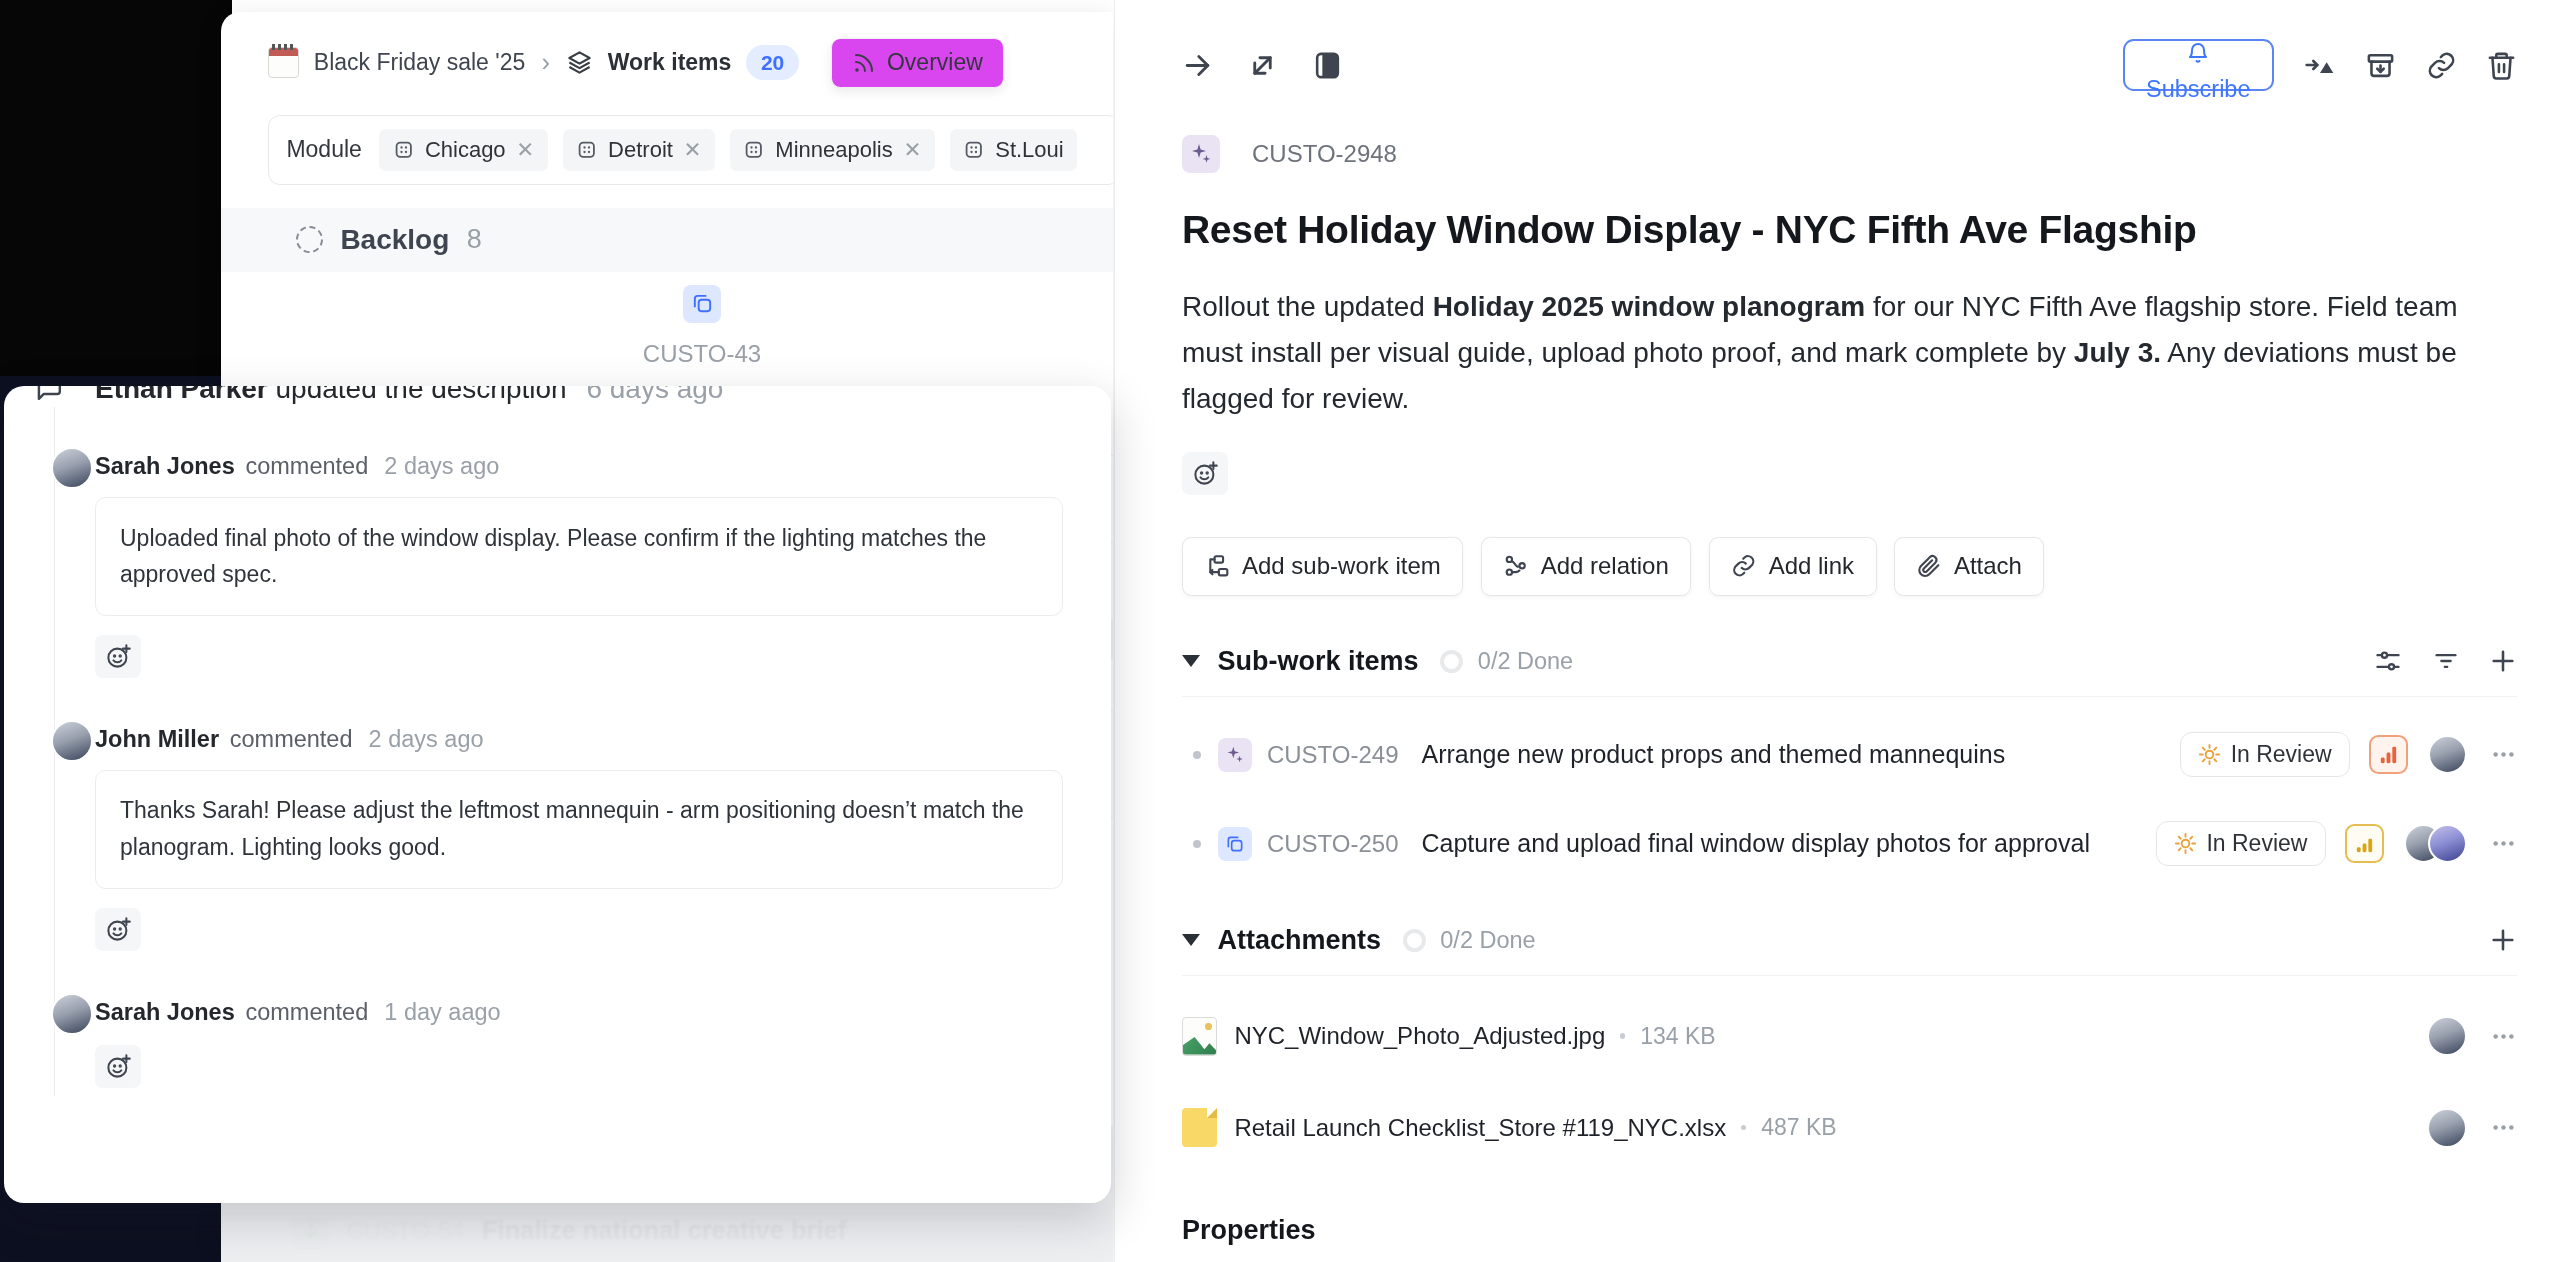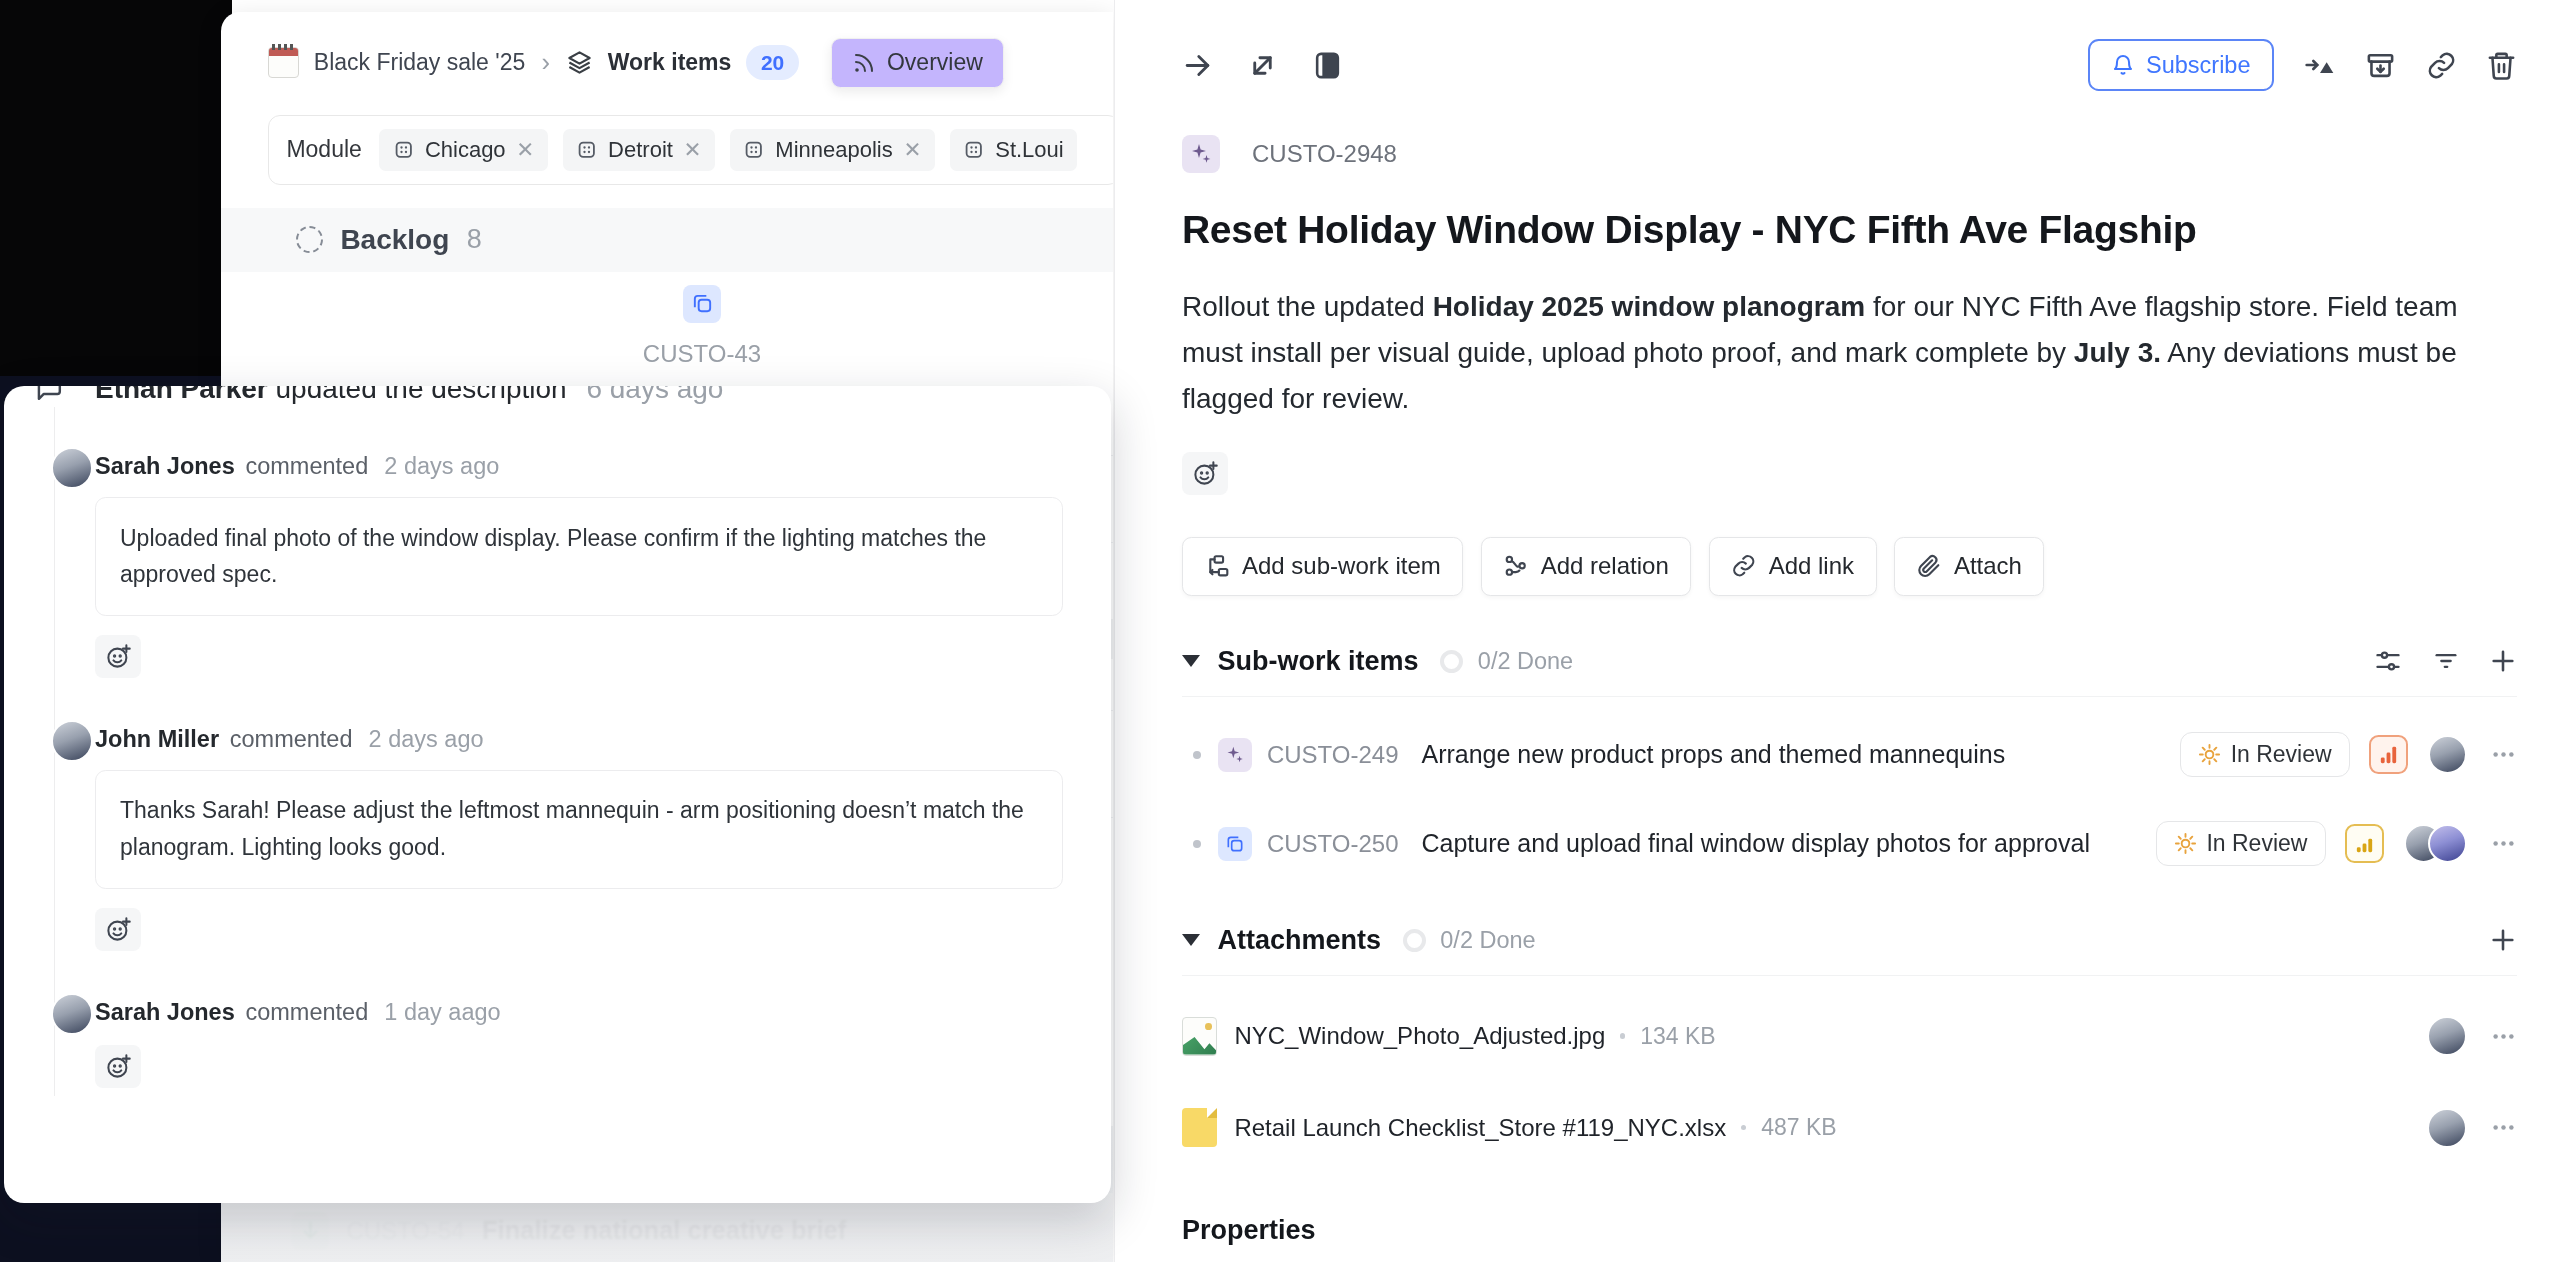--- a/index.html
+++ b/index.html
@@ -16,21 +16,21 @@
     border-radius:19px 0 0 0; box-shadow:0 4px 27px rgba(0,0,0,.10); z-index:1; overflow:hidden; }
   .wl-header { display:flex; align-items:center; gap:14.8px; padding:25.5px 20px 20px 47px; white-space:nowrap; }
   .cal-icon { width:31px; height:31px; position:relative; background:#fdfdfb; border:1.3px solid #d8d8d4; border-radius:4px; flex:0 0 auto; }
   .cal-icon::before { content:""; position:absolute; left:0; right:0; top:0; height:8px; background:#c05b55; border-radius:2.7px 2.7px 0 0; }
   .cal-icon::after { content:""; position:absolute; left:2.7px; right:2.7px; top:-4px; height:5.4px;
      background:repeating-linear-gradient(90deg,#555 0 2.7px,transparent 2.7px 6px); }
   .crumb { font-size:23px; color:#3f4550; }
   .crumb-sep { font-size:25.5px; color:#9aa0a8; margin:0 1.3px; }
   .crumb-strong { font-size:23px; font-weight:700; color:#2b2f36; }
   .count-badge { background:#e4ecff; color:#4070ff; font-size:21px; font-weight:700; border-radius:670px; padding:5.4px 14.8px; }
-  .overview-chip { display:flex; align-items:center; gap:10.7px; background:#c4b5fd; border:0.7px solid #f0f0f0;
+  .overview-chip { display:flex; align-items:center; gap:10.7px; background:#d946ef; border:0.7px solid #f0f0f0;
     border-radius:9.4px; padding:10.7px 20px; margin-left:17.4px; box-shadow:0 4px 12px rgba(0,0,0,.08); font-size:23px; color:#33373d; }
   .filter-bar { margin:6.7px 0 0 47px; width:852px; height:70px; border:1.3px solid #e8e8e8; border-radius:12px;
     display:flex; align-items:center; gap:14.8px; padding:0 17.4px; overflow:hidden; white-space:nowrap; }
   .module-label { font-size:23px; color:#33363b; margin-right:2.7px; }
   .chip { display:flex; align-items:center; gap:10.7px; background:#f4f5f6; border-radius:6.7px; padding:8px 13.4px; font-size:22px; color:#2f3338; flex:0 0 auto; }
   .chip .x { color:#9aa0a8; font-size:21.5px; }
   .group-band { margin-top:23px; height:64px; background:#f7f8f9; display:flex; align-items:center; gap:17.4px; padding-left:75px; }
   .dashed-circle { width:27px; height:27px; border-radius:50%; border:2.7px dashed #868c96; flex:0 0 auto; }
   .group-name { font-size:28px; font-weight:700; color:#3f4550; }
   .group-count { font-size:27px; color:#9aa0a8; }
@@ -74,21 +74,21 @@
     display:flex; align-items:center; justify-content:center; color:#3f4550; }
 
   
   .detail { position:absolute; left:1114px; top:0; width:1462px; height:1263px; background:#fff; border-left:1.3px solid #ececee;
     z-index:2; padding:39px 59px 0 67px; overflow:hidden; }
   .toolbar { display:flex; align-items:center; }
   .tb-left { display:flex; align-items:center; gap:34px; color:#3f4550; }
   .tb-right { margin-left:auto; display:flex; align-items:center; gap:29.5px; color:#3f4550; }
   .icon-btn { background:none; border:none; display:flex; align-items:center; justify-content:center; color:#3f4550; cursor:pointer; }
   .subscribe { display:flex; align-items:center; gap:10.7px; height:52px; padding:0 21.5px; border:2px solid #5b85f7; border-radius:10.7px;
-    background:#fff; color:#3f76ff; font-size:23.5px; font-weight:500; }
+    background:#fff; color:#3f76ff; font-size:23.5px; font-weight:500;flex-direction:column; }
   .id-row { display:flex; align-items:center; gap:32px; margin-top:44px; }
   .id-text { font-size:24px; color:#6d727b; }
   .d-title { margin-top:35px; font-size:39px; font-weight:700; color:#14171c; letter-spacing:-0.3px; }
   .d-desc { margin-top:32px; width:1338px; font-size:28px; line-height:46px; color:#24292f; }
   .d-desc b { font-weight:700; }
   .d-emoji { margin-top:29.5px; }
   .actions { display:flex; gap:17.4px; margin-top:42px; }
   .action-btn { display:flex; align-items:center; gap:12px; height:59px; padding:0 21.5px; background:#fff; border:1.3px solid #e5e6e8;
     border-radius:9.4px; font-size:24px; color:#24282d; box-shadow:0 1.3px 4px rgba(0,0,0,.04); }
   .section-head { display:flex; align-items:center; gap:14.8px; margin-top:50px; padding-bottom:19px; border-bottom:1.3px solid #f1f2f3; }

